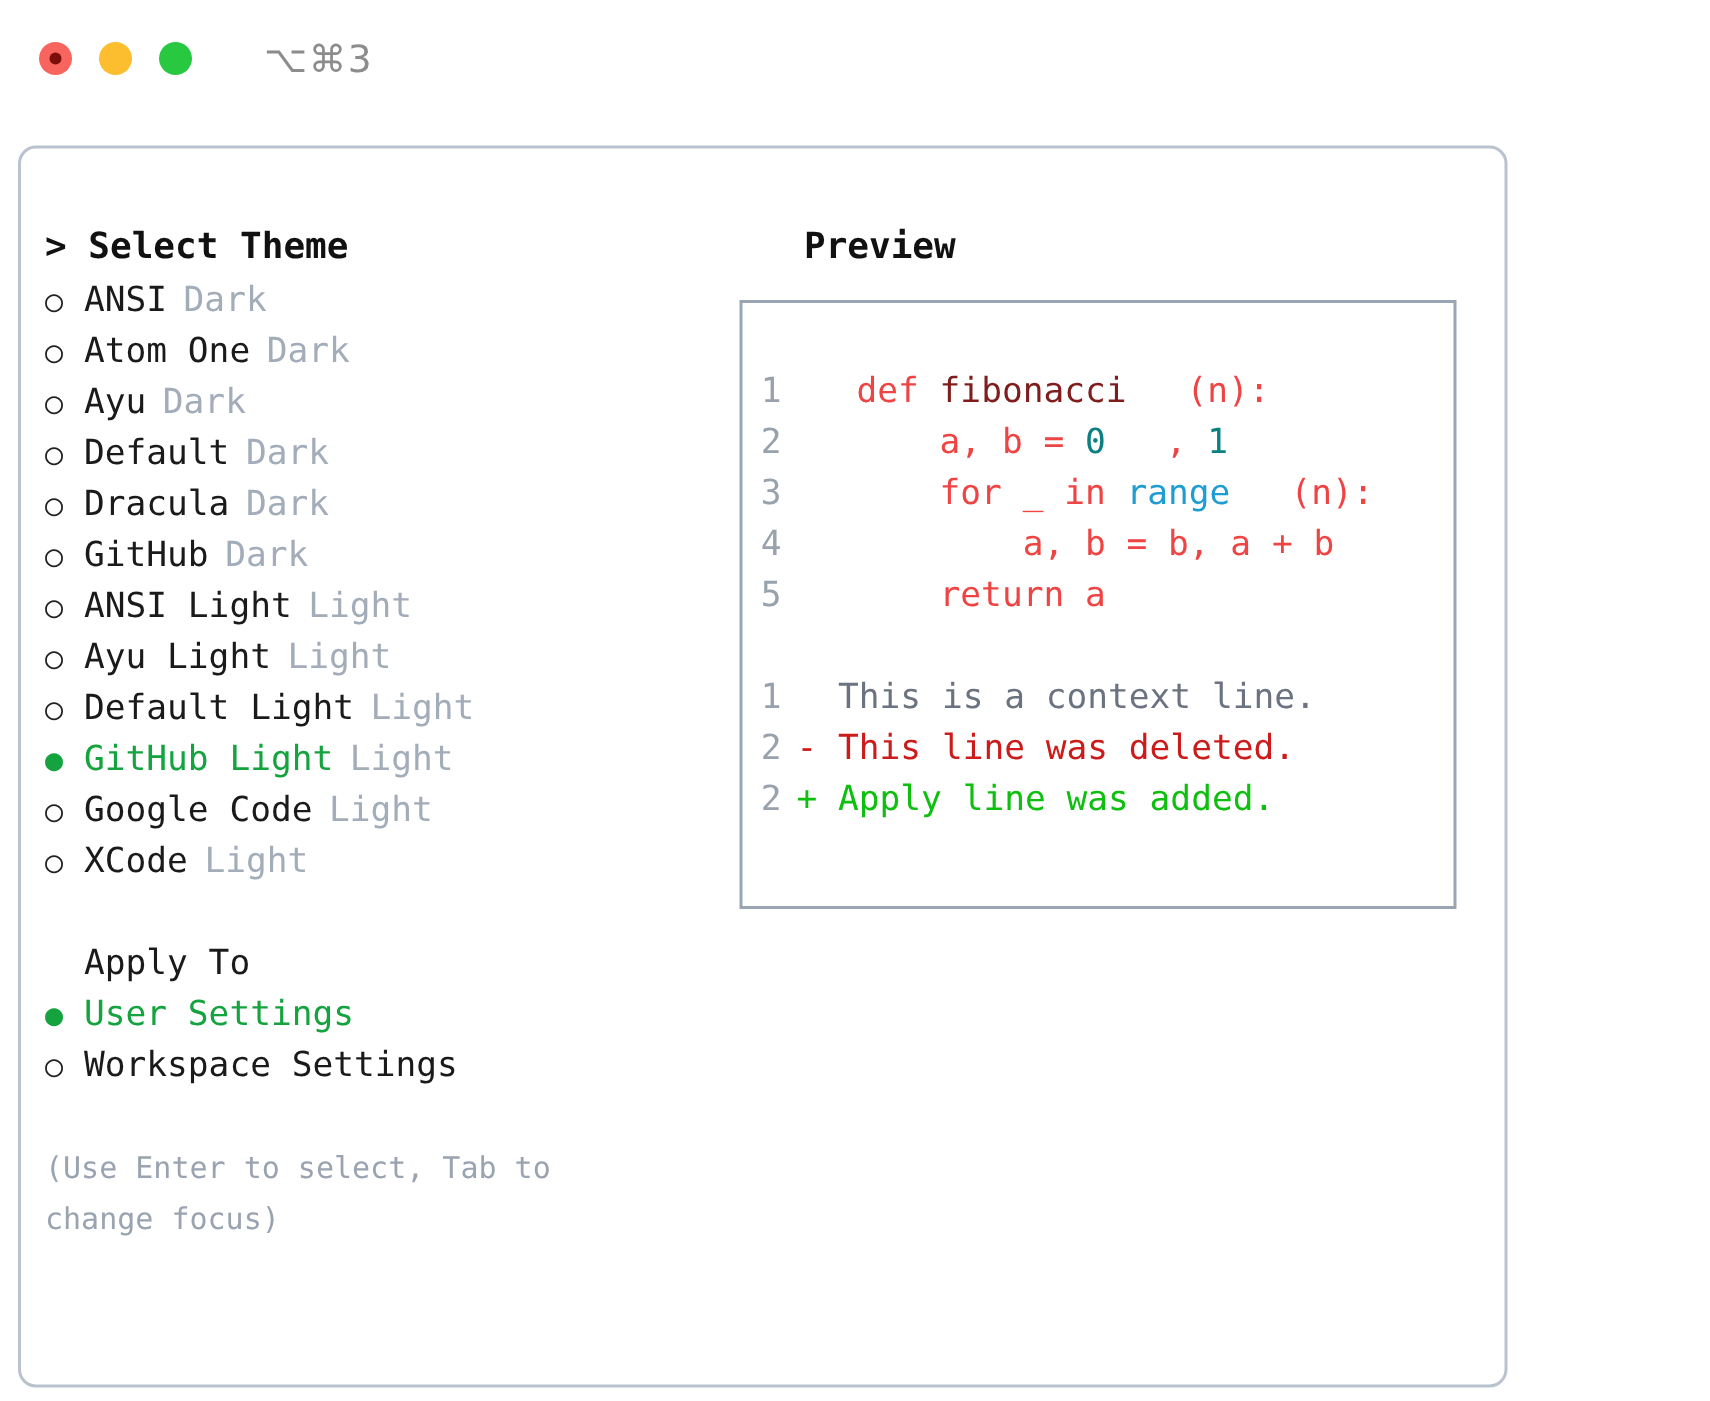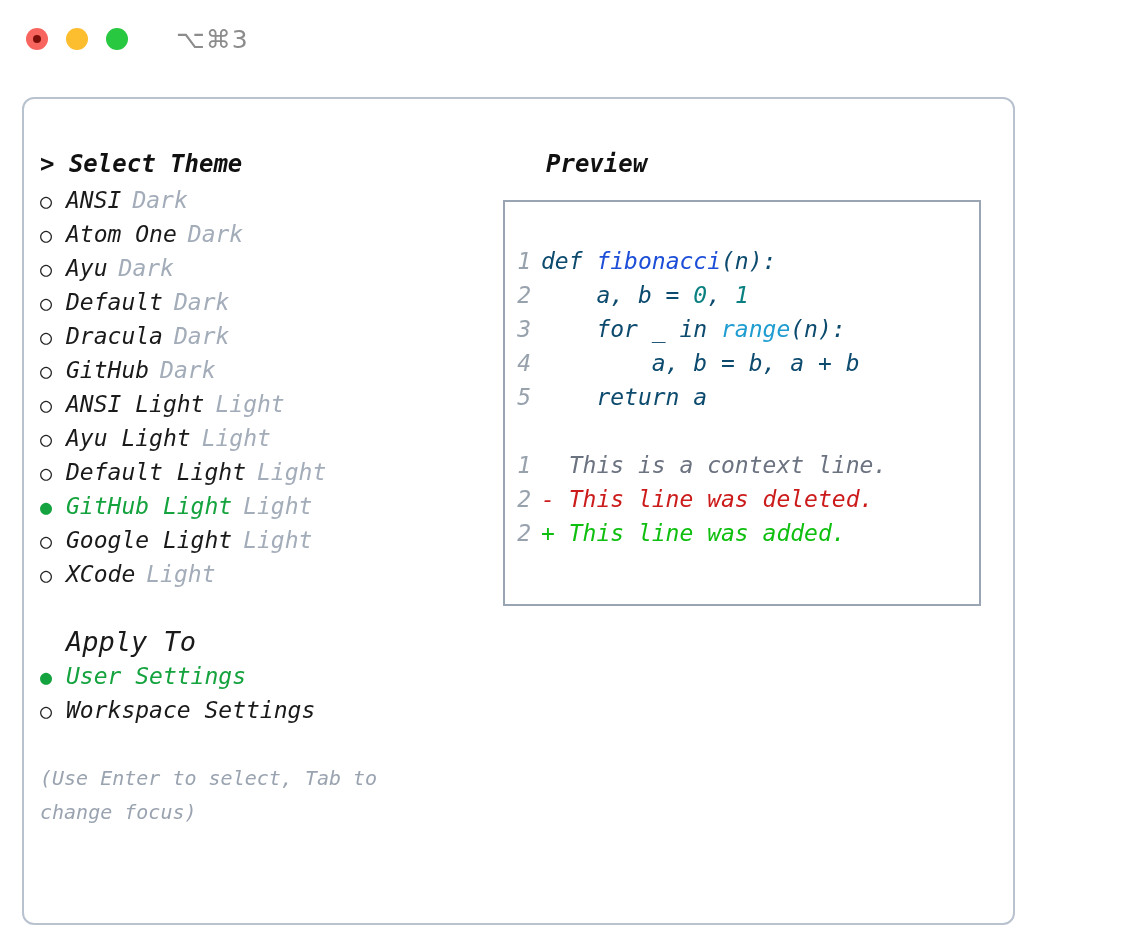--- a/index.html
+++ b/index.html
@@ -65,29 +65,28 @@
     font-size: 25px;
     letter-spacing: 1px;
     font-family: "DejaVu Sans", "Liberation Sans", sans-serif;
     font-weight: 500;
     white-space: nowrap;
   }
 
   
   .panel {
     position: absolute;
-    left: 22px;
+    left: 12px;
     top: 97px;
     width: 993px;
     height: 828px;
     border: 2px solid #b9c2cf;
     border-radius: 12px;
     box-sizing: border-box;
     background: #ffffff;
-    font-style: italic;
   }
 
   .columns {
     position: absolute;
     left: 0; top: 0;
     width: 100%;
     height: 100%;
   }
 
   
@@ -126,21 +125,21 @@
   .theme-row.selected .radio { color: #14a33e; }
   .theme-name { color: #1a1a1a; }
   .theme-row.selected .theme-name { color: #14a33e; }
   .theme-kind {
     color: #a3acb9;
     margin-left: 11px;
   }
 
   .apply-block { margin-top: 34px; }
   .apply-header {
-    font-size: 27px;
+    font-size: 23px;
     color: #1a1a1a;
     line-height: 34px;
     padding-left: 26px;
     white-space: pre;
   }
   .apply-row {
     display: flex;
     align-items: baseline;
     line-height: 34px;
     height: 34px;
@@ -199,24 +198,24 @@
     width: 36px;
     text-align: right;
     color: #98a2ad;
     padding-right: 10px;
     box-sizing: border-box;
   }
   .code-text { color: #24292e; }
 
   .spacer-line { height: 34px; }
 
-  .tok-fn   { color: #1d4ed8; }
+  .tok-fn   { color: #7f1d1d; }
   .tok-num  { color: #0b8080; }
   .tok-call { color: #1f9dd0; }
-  .tok-plain{ color: #0c4a6e; }
+  .tok-plain{ color: #ef4444; margin-left: 40px; }
 
   .diff-ctx { color: #6b7280; }
   .diff-del { color: #cc1b1b; }
   .diff-add { color: #0fbf0f; }
 </style>
 </head>
 <body>
 
 <div class="window">
 
@@ -240,21 +239,21 @@
             <div class="theme-row"><span class="radio">○</span><span class="theme-name">ANSI</span><span class="theme-kind">Dark</span></div>
             <div class="theme-row"><span class="radio">○</span><span class="theme-name">Atom One</span><span class="theme-kind">Dark</span></div>
             <div class="theme-row"><span class="radio">○</span><span class="theme-name">Ayu</span><span class="theme-kind">Dark</span></div>
             <div class="theme-row"><span class="radio">○</span><span class="theme-name">Default</span><span class="theme-kind">Dark</span></div>
             <div class="theme-row"><span class="radio">○</span><span class="theme-name">Dracula</span><span class="theme-kind">Dark</span></div>
             <div class="theme-row"><span class="radio">○</span><span class="theme-name">GitHub</span><span class="theme-kind">Dark</span></div>
             <div class="theme-row"><span class="radio">○</span><span class="theme-name">ANSI Light</span><span class="theme-kind">Light</span></div>
             <div class="theme-row"><span class="radio">○</span><span class="theme-name">Ayu Light</span><span class="theme-kind">Light</span></div>
             <div class="theme-row"><span class="radio">○</span><span class="theme-name">Default Light</span><span class="theme-kind">Light</span></div>
             <div class="theme-row selected"><span class="radio">●</span><span class="theme-name">GitHub Light</span><span class="theme-kind">Light</span></div>
-            <div class="theme-row"><span class="radio">○</span><span class="theme-name">Google Light</span><span class="theme-kind">Light</span></div>
+            <div class="theme-row"><span class="radio">○</span><span class="theme-name">Google Code</span><span class="theme-kind">Light</span></div>
             <div class="theme-row"><span class="radio">○</span><span class="theme-name">XCode</span><span class="theme-kind">Light</span></div>
           </div>
 
         <div class="apply-block">
           <div class="apply-header">Apply To</div>
           <div id="apply-list">
               <div class="apply-row selected"><span class="radio">●</span><span class="label">User Settings</span></div>
               <div class="apply-row"><span class="radio">○</span><span class="label">Workspace Settings</span></div>
             </div>
         </div>
@@ -270,20 +269,20 @@
               <div class="code-line"><span class="gutter">1</span><span class="code-text"><span class="tok-plain">def </span><span class="tok-fn">fibonacci</span><span class="tok-plain">(n):</span></span></div>
               <div class="code-line"><span class="gutter">2</span><span class="code-text"><span class="tok-plain">    a, b = </span><span class="tok-num">0</span><span class="tok-plain">, </span><span class="tok-num">1</span></span></div>
               <div class="code-line"><span class="gutter">3</span><span class="code-text"><span class="tok-plain">    for _ in </span><span class="tok-call">range</span><span class="tok-plain">(n):</span></span></div>
               <div class="code-line"><span class="gutter">4</span><span class="code-text"><span class="tok-plain">        a, b = b, a + b</span></span></div>
               <div class="code-line"><span class="gutter">5</span><span class="code-text"><span class="tok-plain">    return a</span></span></div>
             </div>
           <div class="spacer-line"></div>
           <div id="diff-lines">
               <div class="code-line"><span class="gutter">1</span><span class="diff-ctx">  This is a context line.</span></div>
               <div class="code-line"><span class="gutter">2</span><span class="diff-del">- This line was deleted.</span></div>
-              <div class="code-line"><span class="gutter">2</span><span class="diff-add">+ This line was added.</span></div>
+              <div class="code-line"><span class="gutter">2</span><span class="diff-add">+ Apply line was added.</span></div>
             </div>
         </div>
       </div>
 
     </div>
   </div>
 </div>
 
 </body></html>

